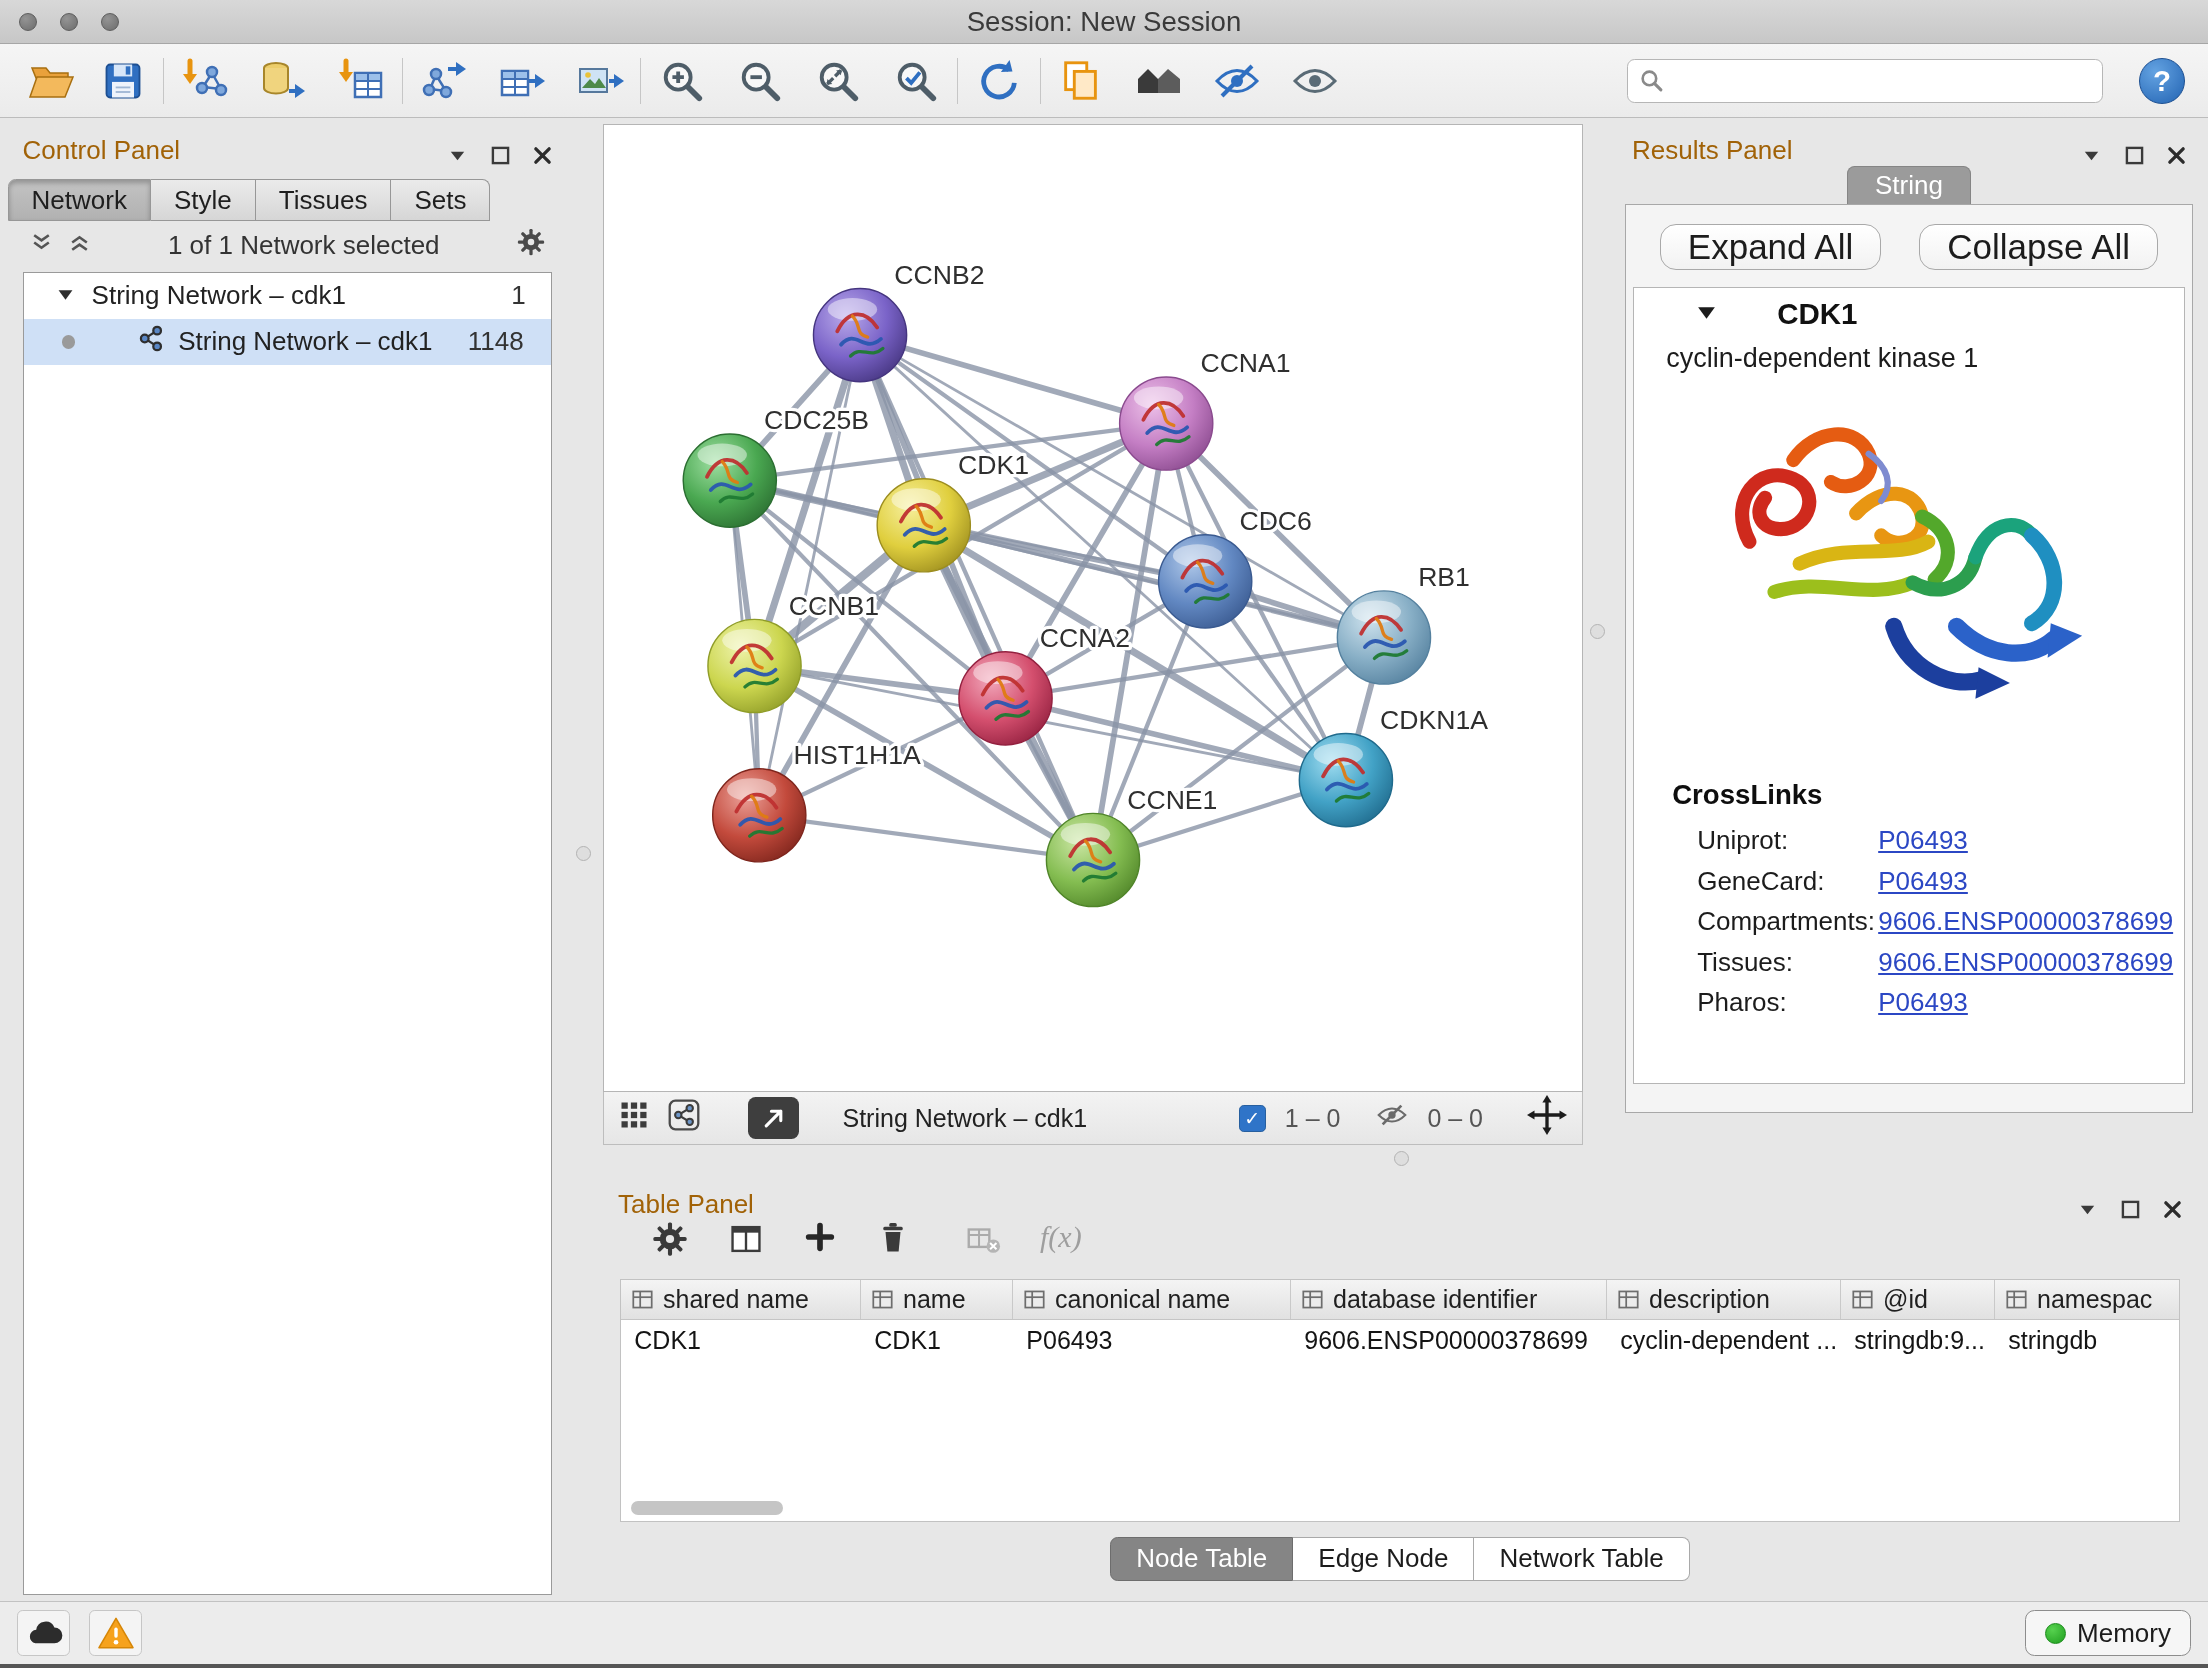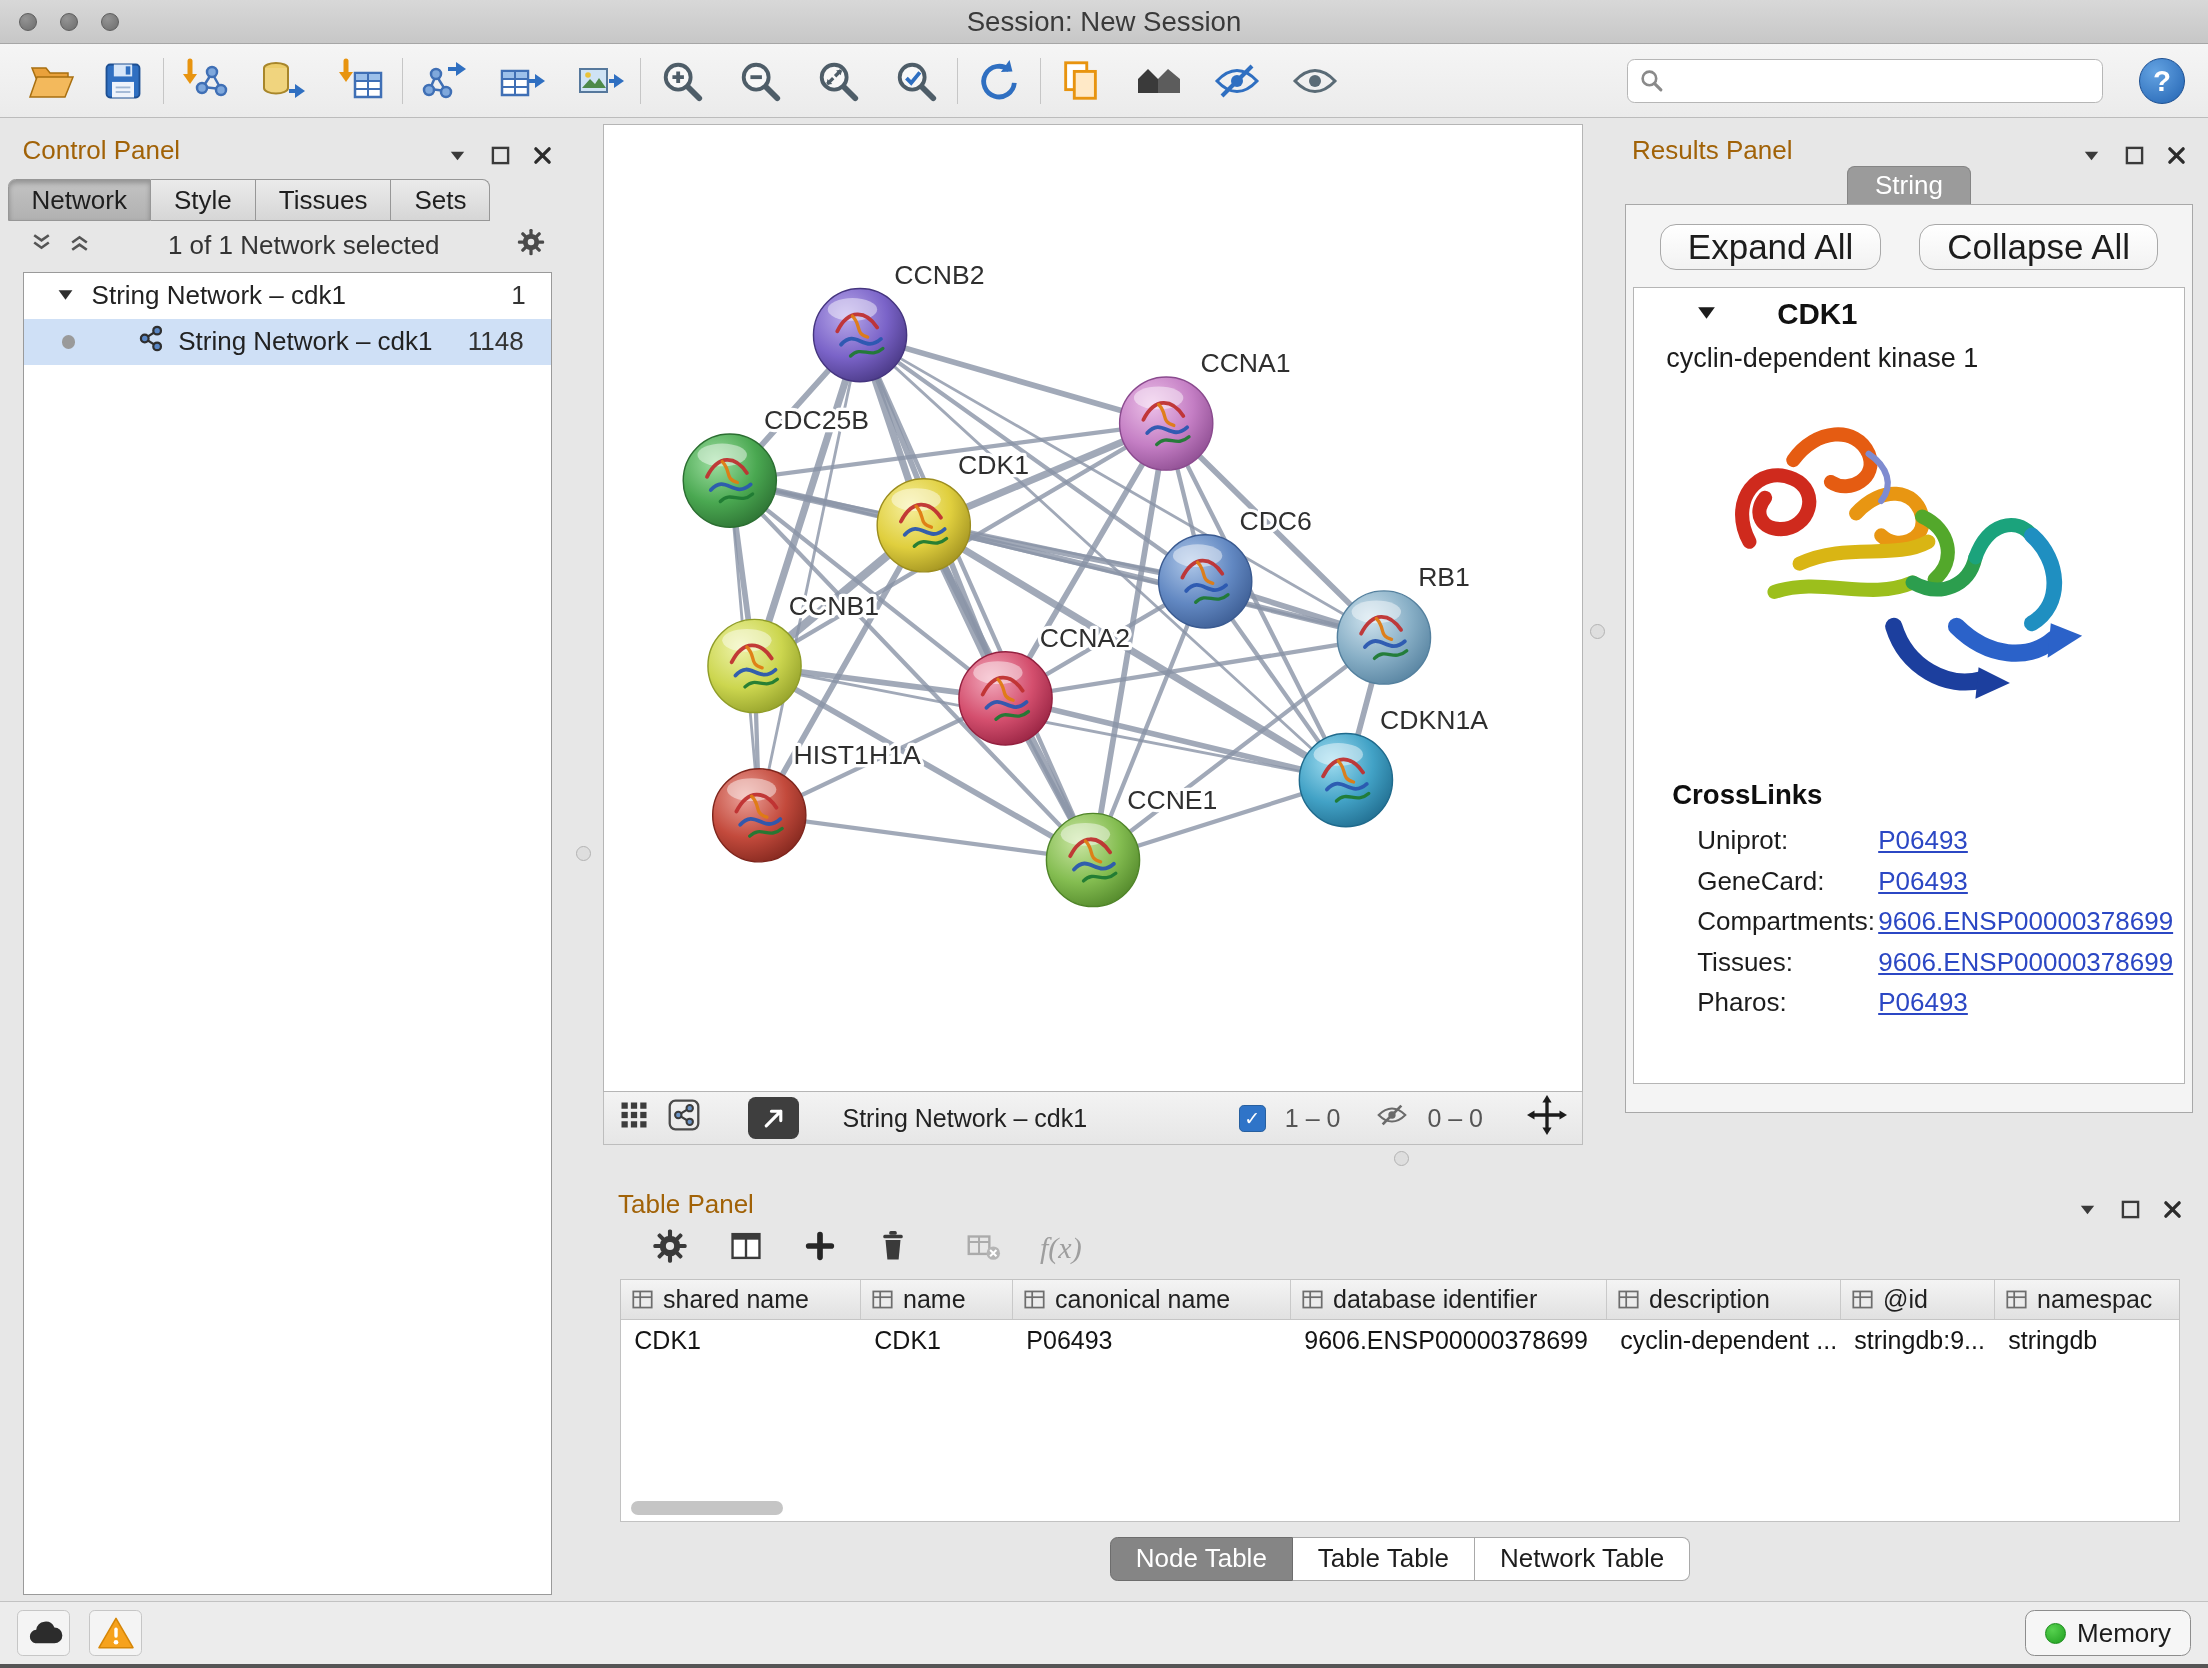--- a/index.html
+++ b/index.html
@@ -61,21 +61,21 @@
 .gsym{font-size:29.5px;font-weight:bold;color:#111}
 .gdesc{padding:1.9px 0 0 32px;font-size:27px;color:#1c1c1c}
 .gprot{display:flex;justify-content:center;margin-top:17px}
 .xl-title{padding:27px 0 9.5px 38px;font-size:27.6px;font-weight:bold;color:#0e0e0e}
 .xlrow{display:flex;align-items:center;padding:4.8px 0 4.8px 63px;font-size:26px}
 .xlrow .lab{width:181px;flex:0 0 auto;color:#1c1c1c}
 .xlrow a{color:#2b47c4;text-decoration:underline}
 
 
 .table-panel{left:603px;top:1176px;width:1594px;height:424px;display:flex;flex-direction:column}
-.ttool{height:55px;display:flex;align-items:center;gap:38px;padding-left:48px}
+.ttool{height:55px;display:flex;align-items:flex-start;gap:38px;padding-left:48px}
 .fx{font-family:"Liberation Serif",serif;font-style:italic;font-size:30px;color:#9e9e9e}
 .tblwrap{margin:3.8px 17px 0;border:1px solid #c2c2c2;height:243px;position:relative;background:#fff;overflow:hidden}
 .thead{display:flex;height:40px;background:linear-gradient(#f4f4f4,#e1e1e1);border-bottom:1px solid #c5c5c5}
 .th{display:flex;align-items:center;gap:9.5px;padding:0 9.5px;font-size:25px;color:#1f1f1f;border-right:1px solid #c9c9c9;overflow:hidden;white-space:nowrap;flex:0 0 auto}
 .trowdata{display:flex;height:42px;align-items:center}
 .td{padding:0 13.3px;font-size:25px;color:#141414;overflow:hidden;white-space:nowrap;flex:0 0 auto}
 .hthumb{position:absolute;left:9.5px;bottom:5.7px;width:152px;height:14.3px;border-radius:7.6px;background:#c5c5c5}
 .ttabs{display:flex;justify-content:center;margin-top:15px}
 .ttab{height:44px;padding:0 25px;display:flex;align-items:center;font-size:26px;background:#fff;border:1px solid #a9a9a9;border-left:none;color:#1c1c1c}
 .ttab:first-child{border-left:1px solid #a9a9a9;border-radius:7.6px 0 0 7.6px}
@@ -800,21 +800,21 @@
         <div class="td" style="width:278px">P06493</div>
         <div class="td" style="width:316px">9606.ENSP00000378699</div>
         <div class="td" style="width:234px">cyclin-dependent ...</div>
         <div class="td" style="width:154px">stringdb:9...</div>
         <div class="td" style="flex:1">stringdb</div>
       </div>
       <div class="hthumb"></div>
     </div>
     <div class="ttabs">
       <div class="ttab sel">Node Table</div>
-      <div class="ttab">Table Table</div>
+      <div class="ttab">Edge Node</div>
       <div class="ttab">Network Table</div>
     </div>
   </div>
 
   <div class="statusbar">
     <div class="sbtn">
       <svg width="38" height="32" viewBox="0 0 44 36">
           <path d="M12 30a8 8 0 0 1 1-15.8A11 11 0 0 1 34 11.5A7.5 7.5 0 0 1 34 30z" fill="#2c2c2c"></path>
         </svg>
     </div>

